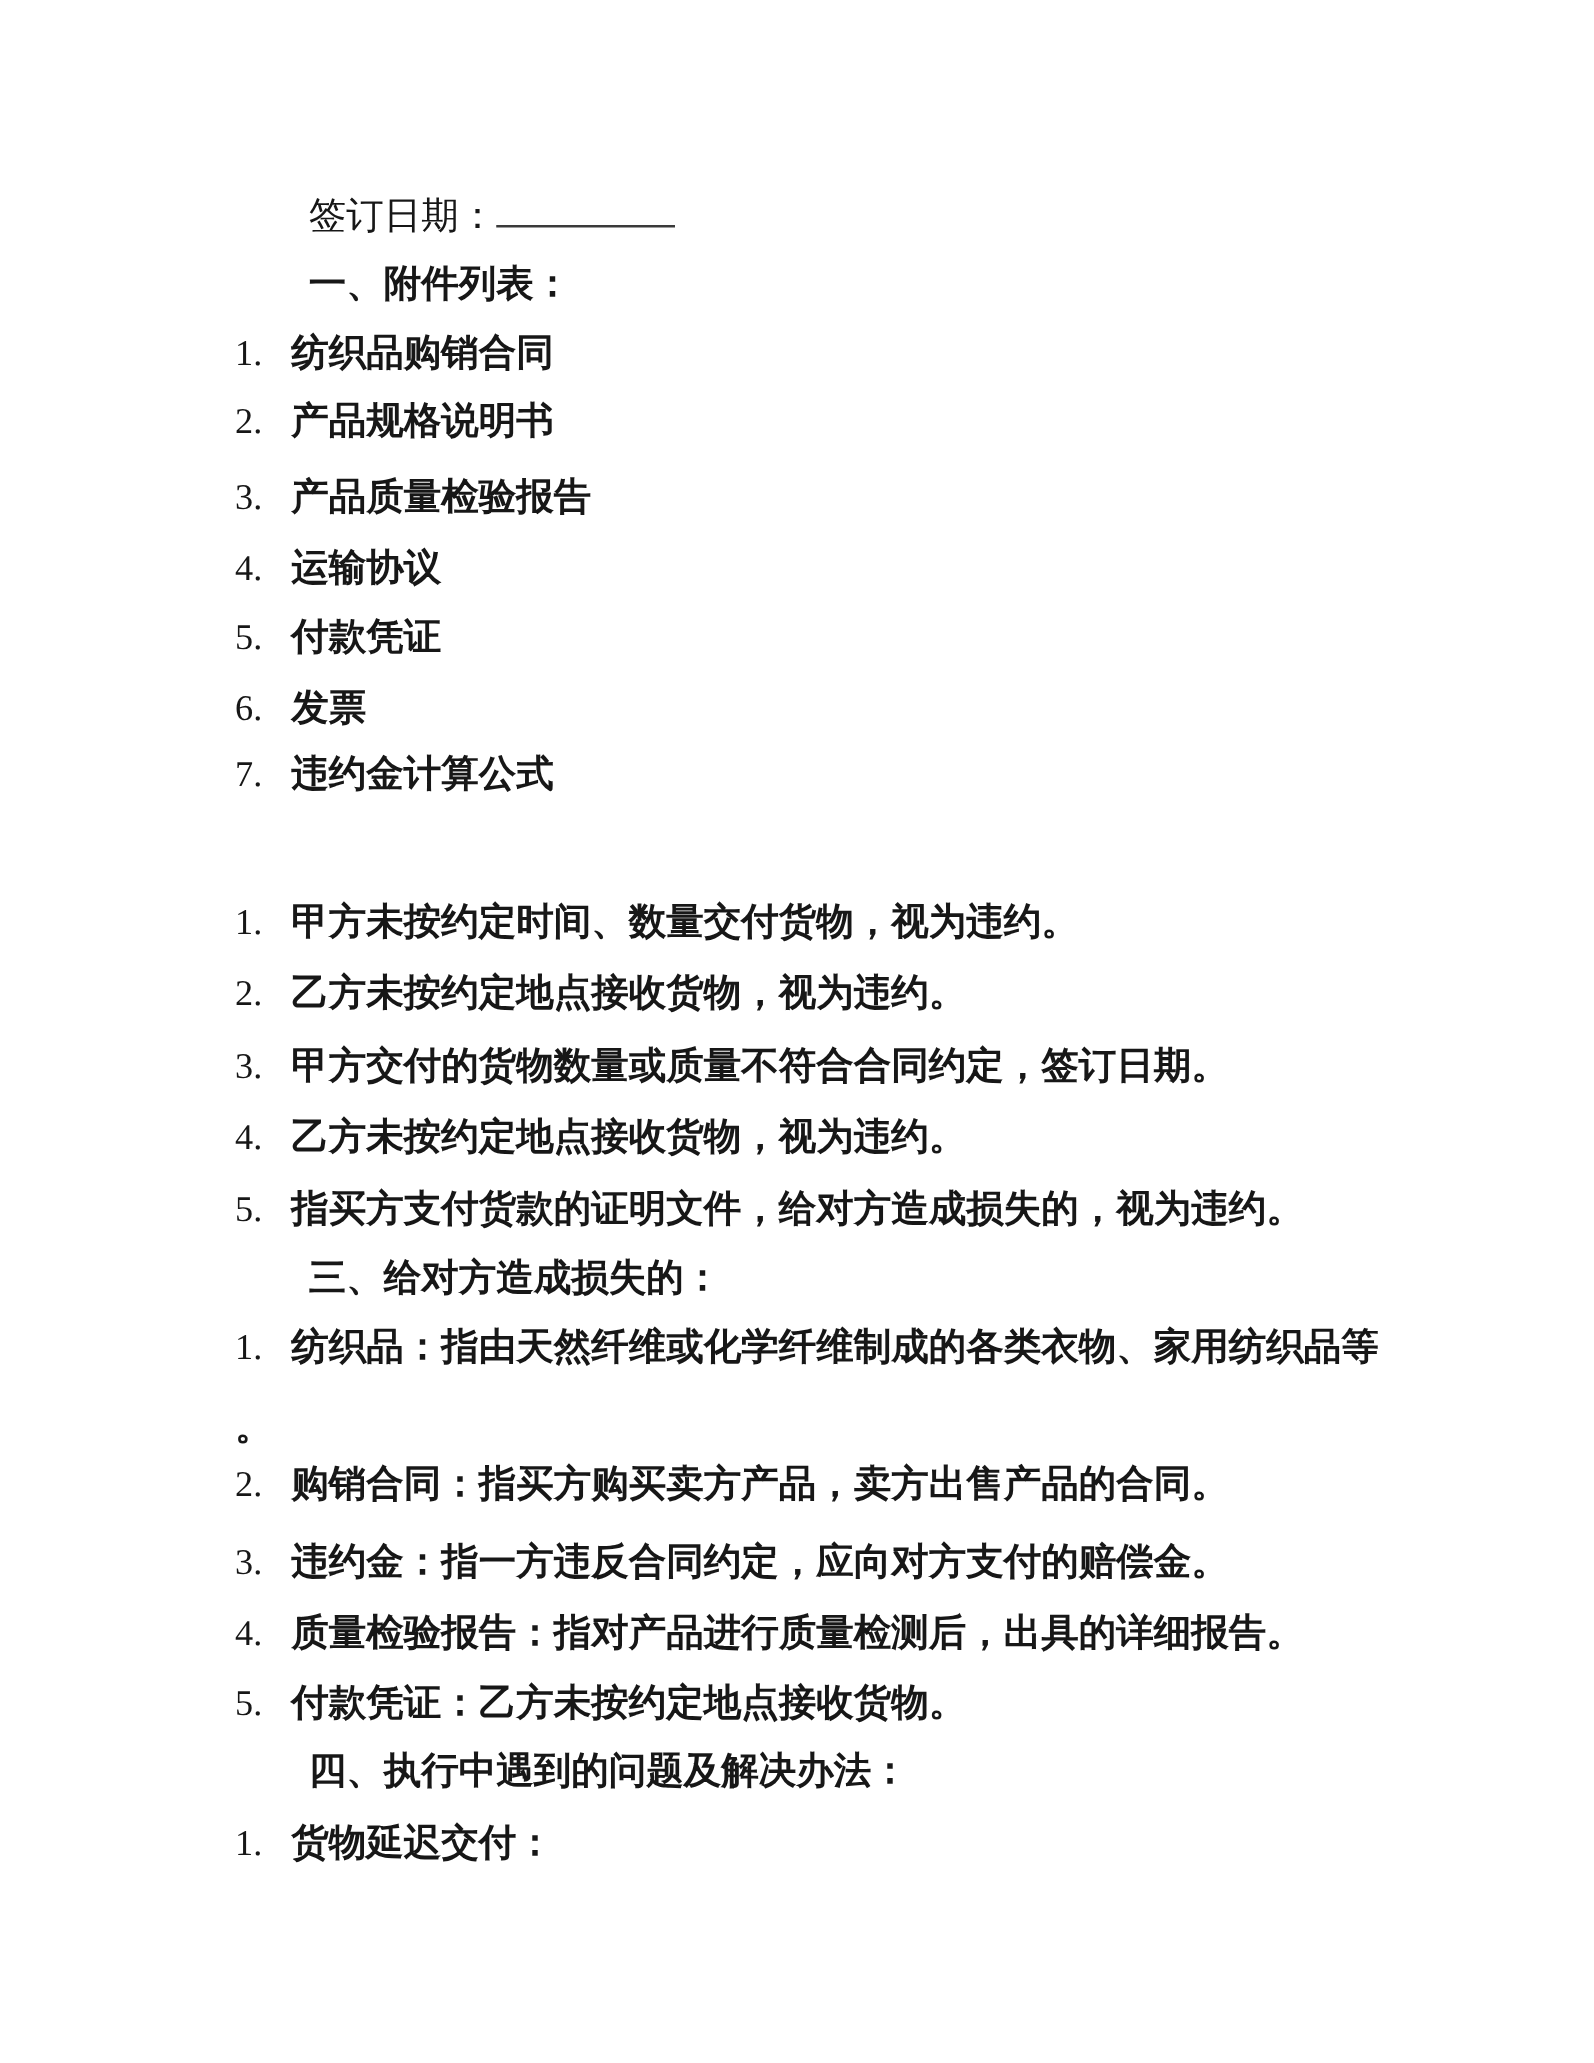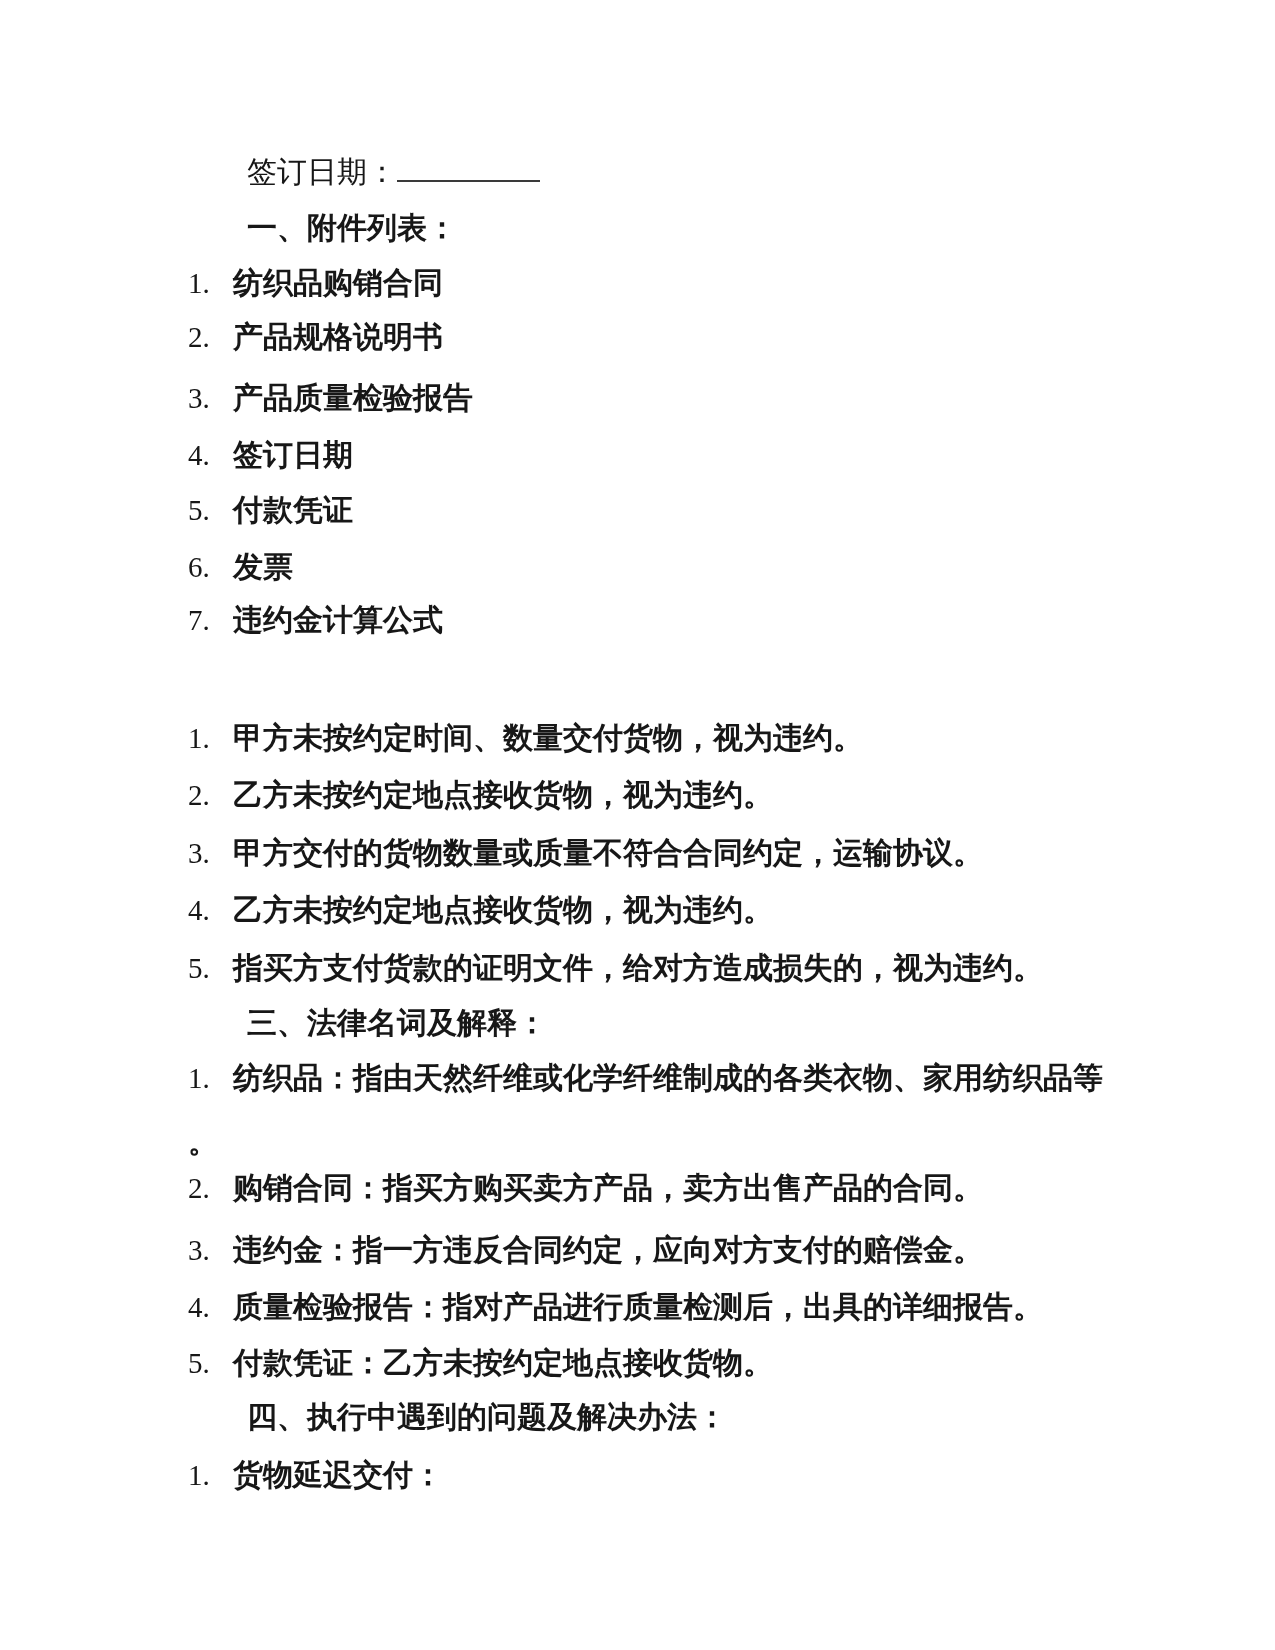--- a/index.html
+++ b/index.html
@@ -53,50 +53,50 @@
   <div class="ln item l3">
     <span class="num">1.</span><span>纺织品购销合同</span>
   </div>
   <div class="ln item l4">
     <span class="num">2.</span><span>产品规格说明书</span>
   </div>
   <div class="ln item l5">
     <span class="num">3.</span><span>产品质量检验报告</span>
   </div>
   <div class="ln item l6">
-    <span class="num">4.</span><span>签订日期</span>
+    <span class="num">4.</span><span>运输协议</span>
   </div>
   <div class="ln item l7">
     <span class="num">5.</span><span>付款凭证</span>
   </div>
   <div class="ln item l8">
     <span class="num">6.</span><span>发票</span>
   </div>
   <div class="ln item l9">
     <span class="num">7.</span><span>违约金计算公式</span>
   </div>
 
 
   <div class="ln item l11">
     <span class="num">1.</span><span>甲方未按约定时间、数量交付货物，视为违约。</span>
   </div>
   <div class="ln item l12">
     <span class="num">2.</span><span>乙方未按约定地点接收货物，视为违约。</span>
   </div>
   <div class="ln item l13">
-    <span class="num">3.</span><span>甲方交付的货物数量或质量不符合合同约定，运输协议。</span>
+    <span class="num">3.</span><span>甲方交付的货物数量或质量不符合合同约定，签订日期。</span>
   </div>
   <div class="ln item l14">
     <span class="num">4.</span><span>乙方未按约定地点接收货物，视为违约。</span>
   </div>
   <div class="ln item l15">
     <span class="num">5.</span><span>指买方支付货款的证明文件，给对方造成损失的，视为违约。</span>
   </div>
 
-  <div class="ln heading l16">三、法律名词及解释：</div>
+  <div class="ln heading l16">三、给对方造成损失的：</div>
 
   <div class="ln item l17">
     <span class="num">1.</span><span>纺织品：指由天然纤维或化学纤维制成的各类衣物、家用纺织品等</span>
   </div>
   <div class="ln overflow-line l18">。</div>
   <div class="ln item l19">
     <span class="num">2.</span><span>购销合同：指买方购买卖方产品，卖方出售产品的合同。</span>
   </div>
   <div class="ln item l20">
     <span class="num">3.</span><span>违约金：指一方违反合同约定，应向对方支付的赔偿金。</span>

